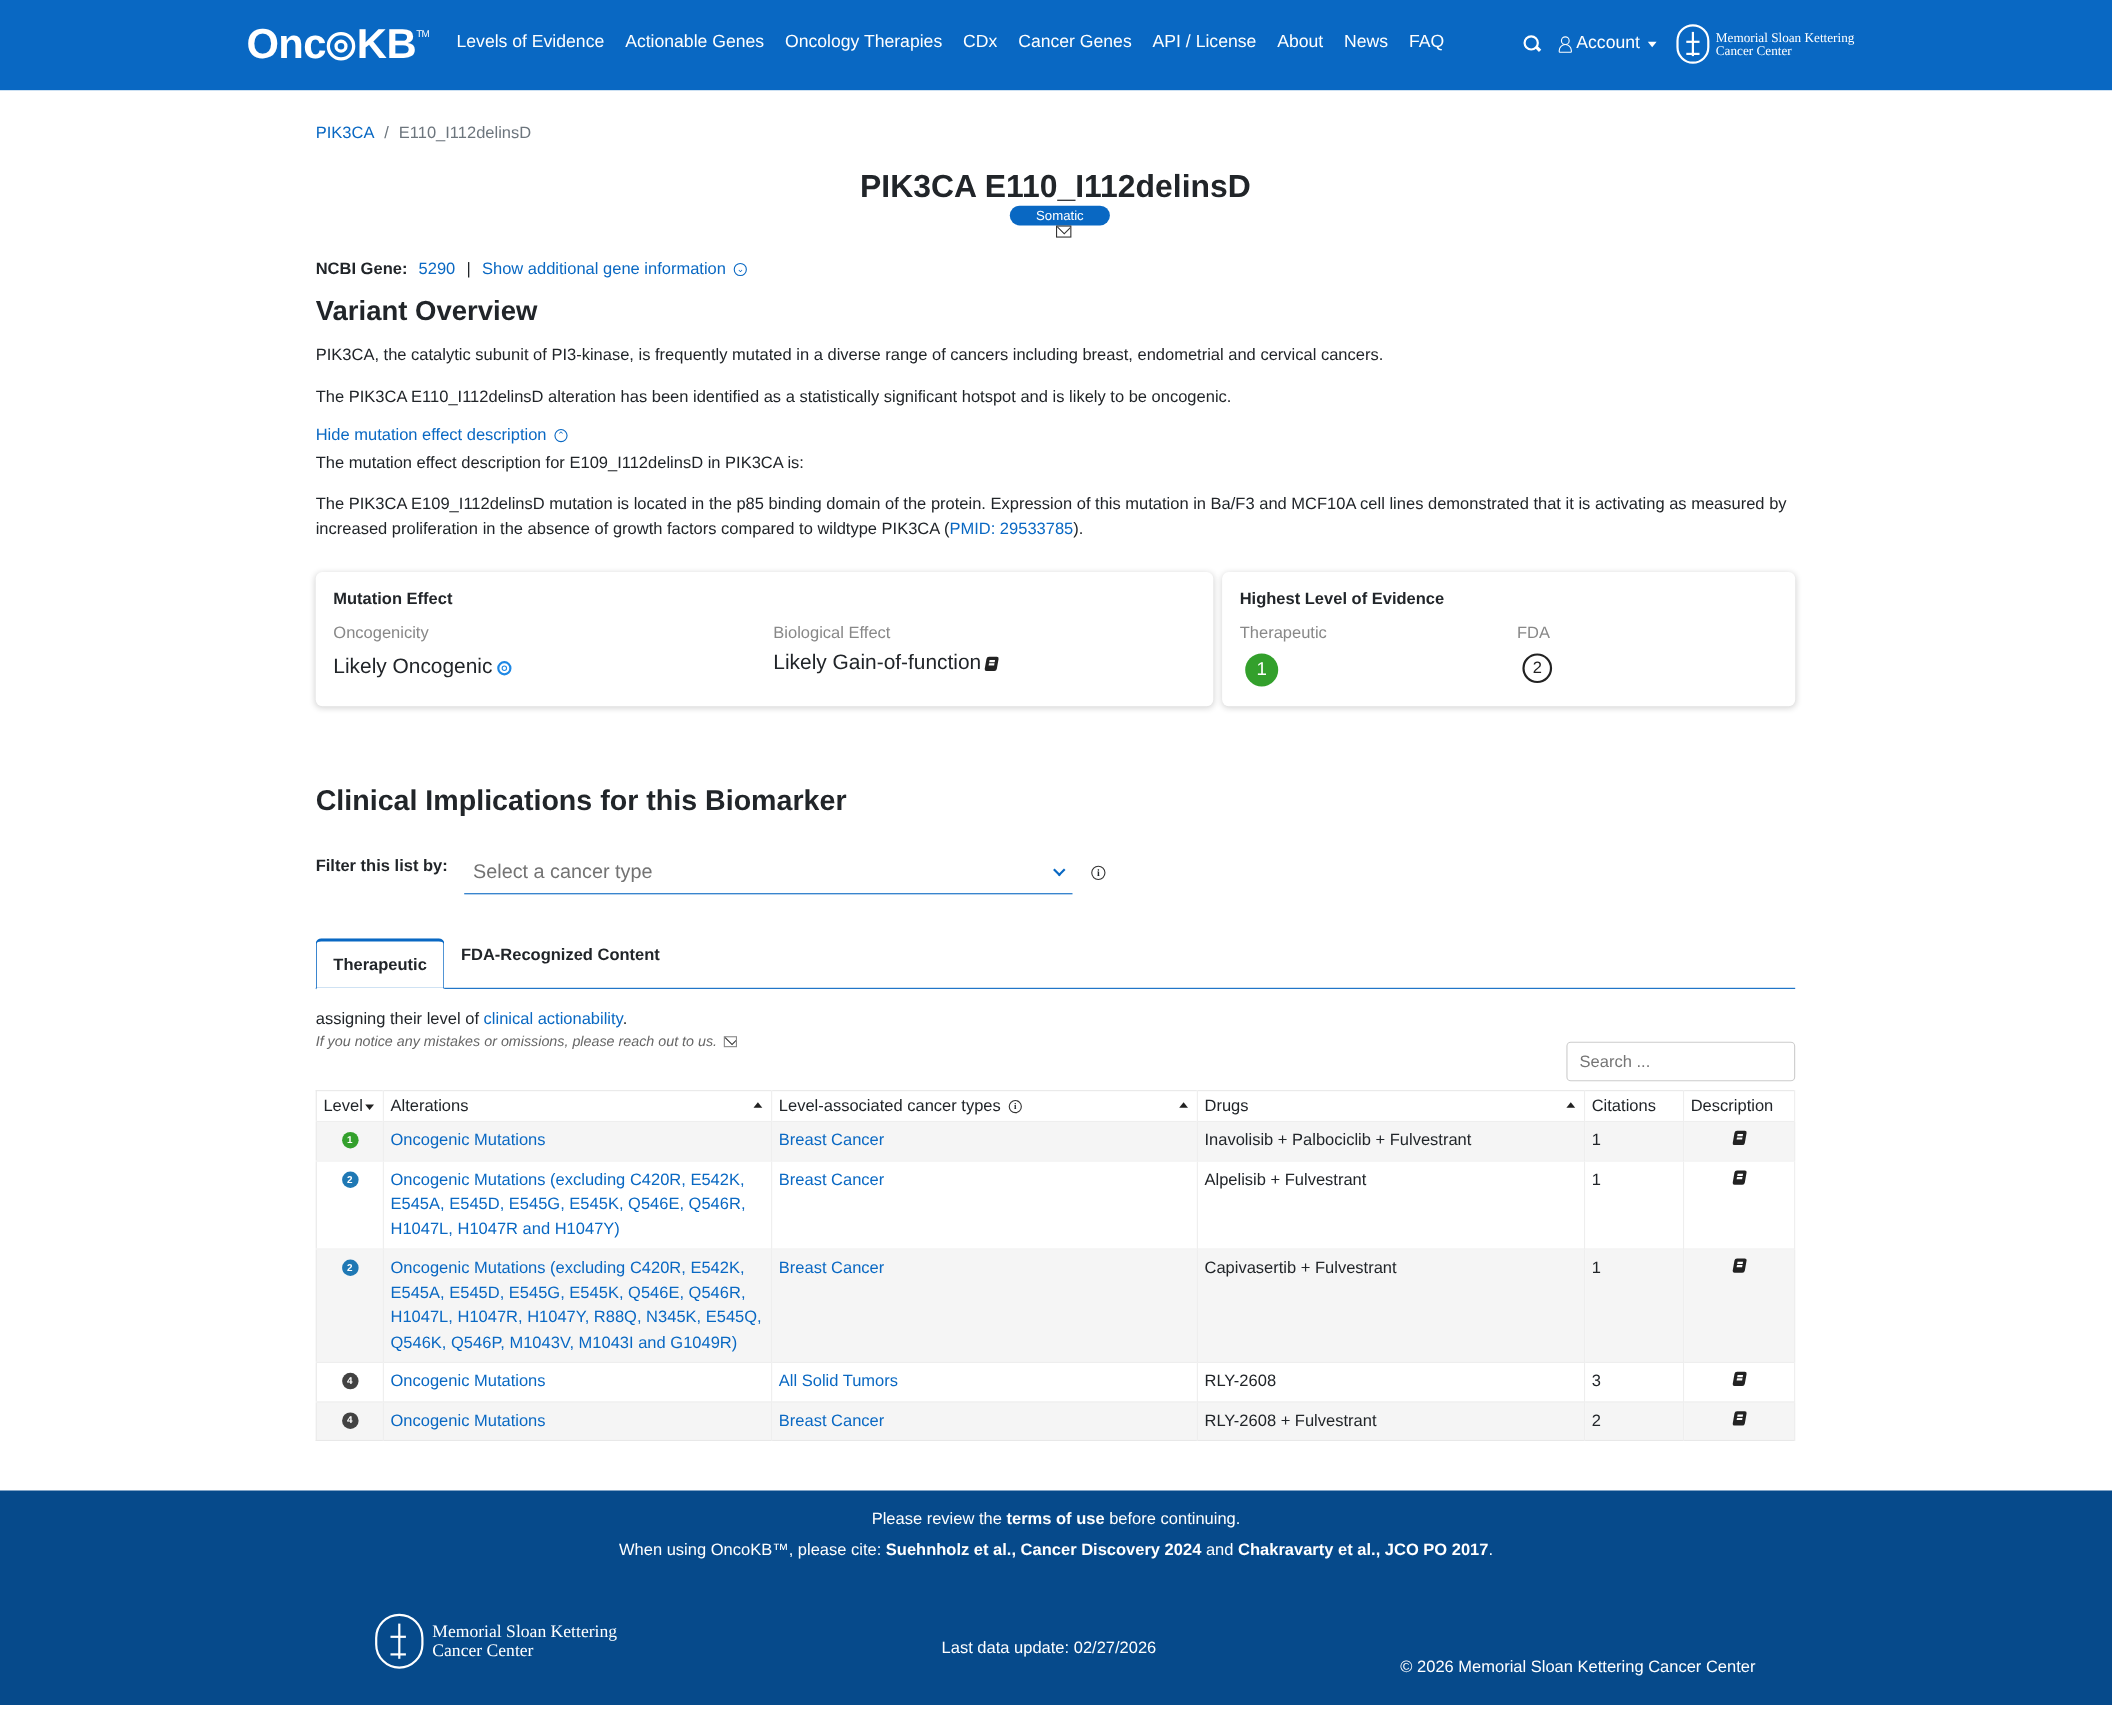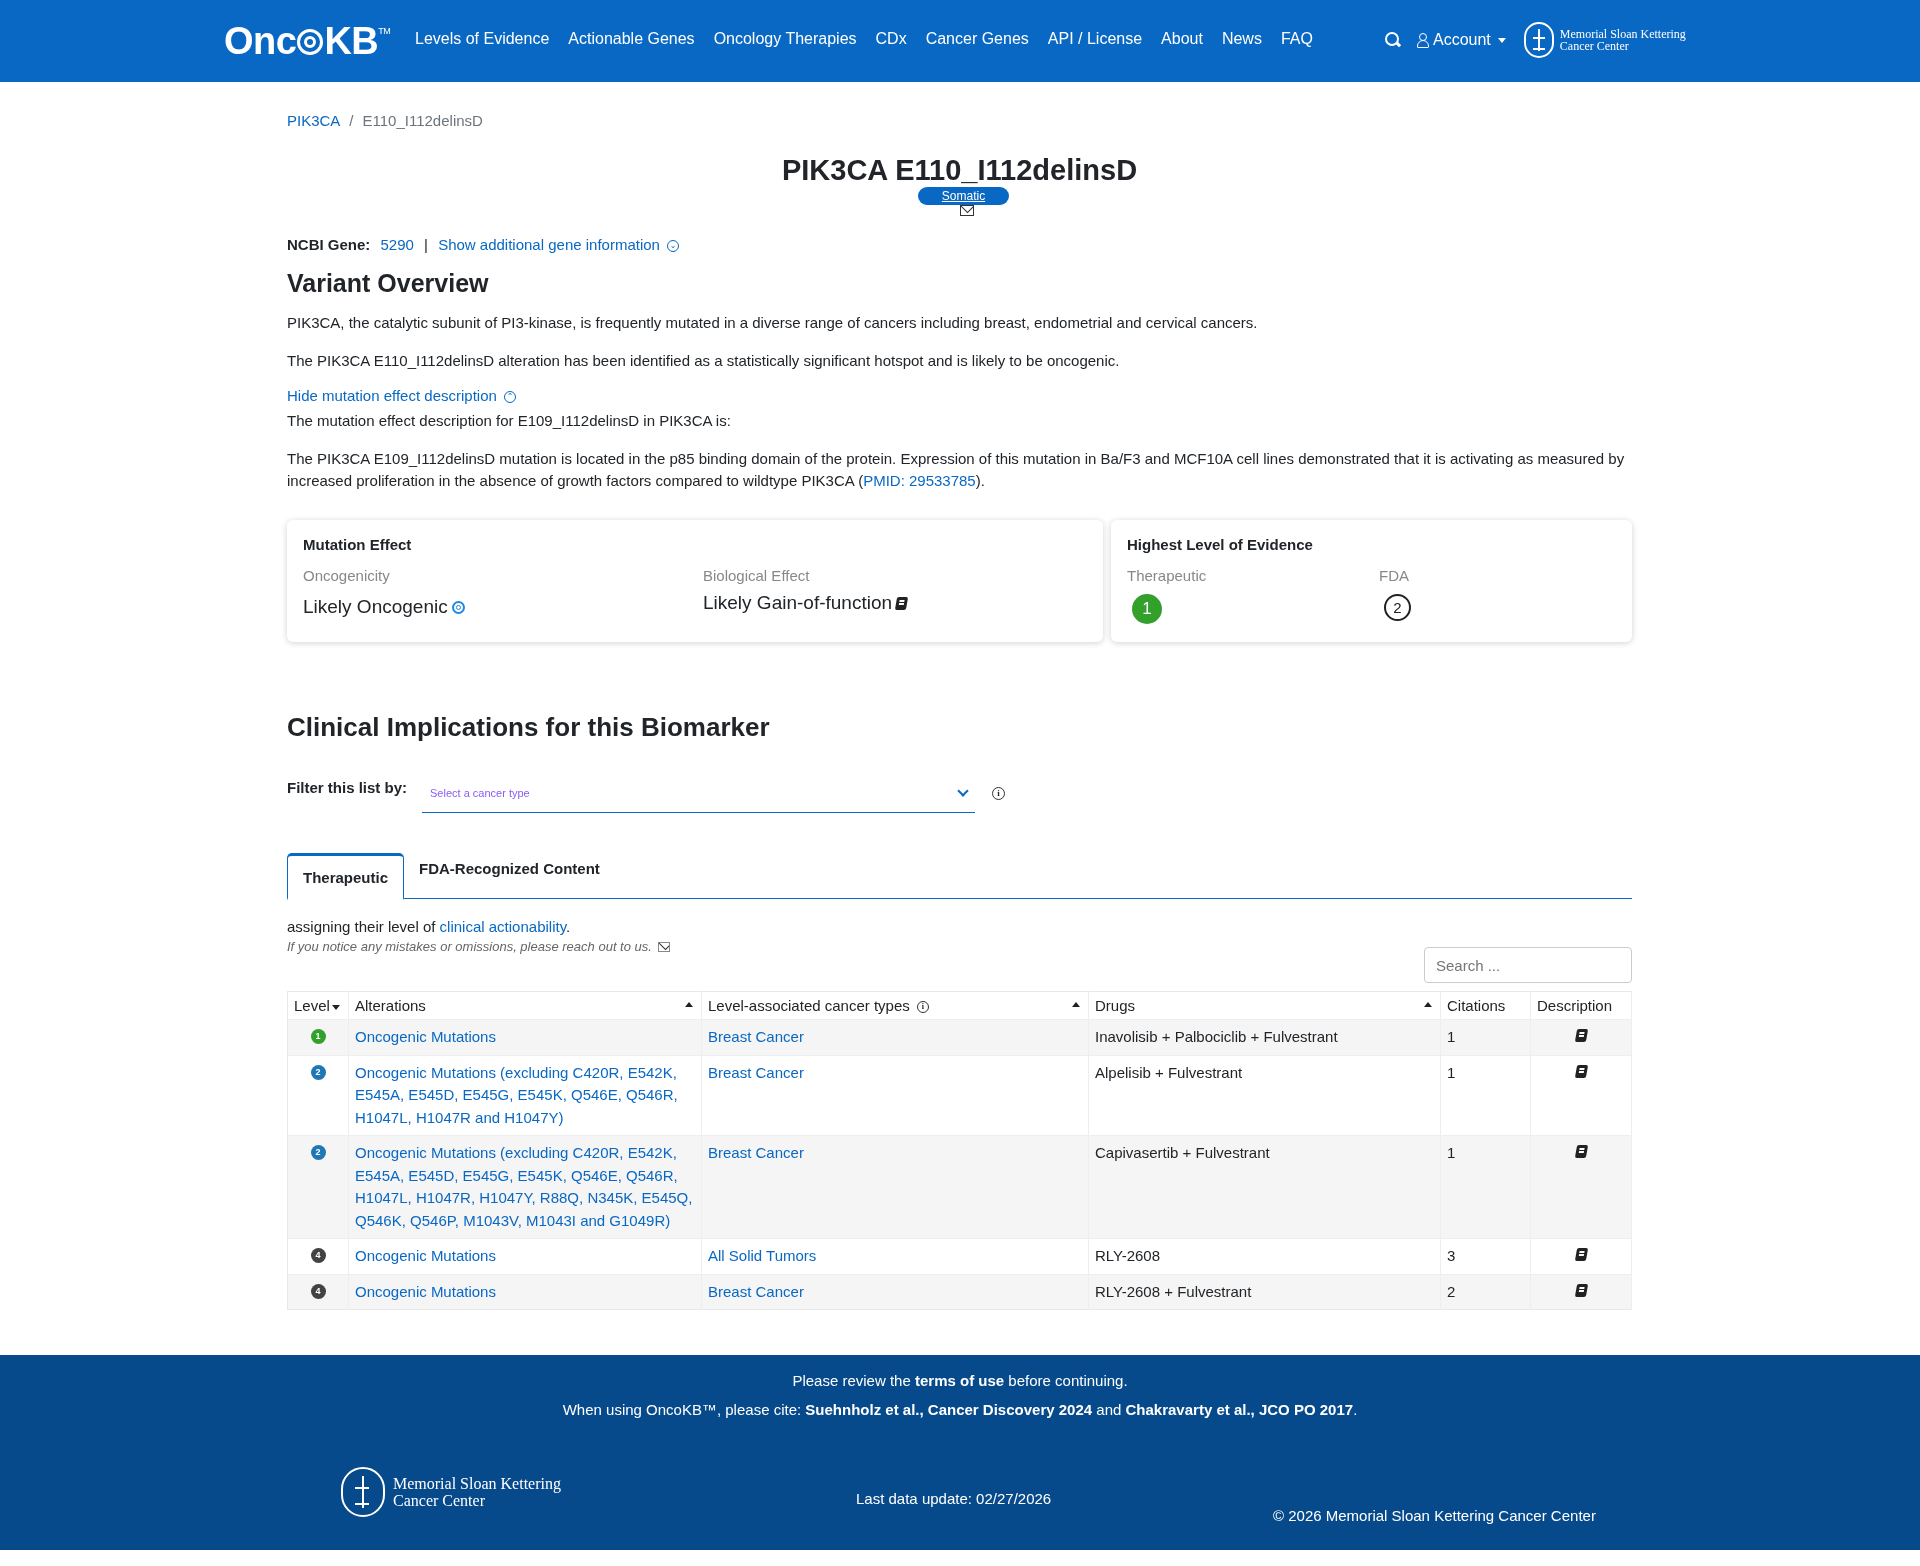--- a/index.html
+++ b/index.html
@@ -29,21 +29,21 @@
   .msk-circle::before { content: ""; position: absolute; left: 12px; top: 5px; width: 2px; height: 22px; background: #fff; }
   .msk-circle::after { content: ""; position: absolute; left: 7px; top: 13px; width: 12px; height: 9px; border-top: 2px solid #fff; border-bottom: 2px solid #fff; }
   .msk-text { font-family: "Liberation Serif", "DejaVu Serif", serif; font-size: 12px; line-height: 12px; color: #fff; }
 
   
   .main { width: 1345px; margin-left: 287px; }
   .breadcrumb { margin-top: 30px; font-size: 15px; color: #6c757d; }
   .breadcrumb .sep { margin: 0 9px; }
   .title-row { margin-top: 25px; display: flex; align-items: center; flex-direction: column; }
   .title { font-size: 29px; font-weight: bold; color: #212529; }
-  .badge { background: #0968c3; color: #fff; font-size: 12px; border-radius: 10px; padding: 2px 24px; margin-left: 8px; text-decoration: underline; }
+  .badge { background: #0968c3; color: #fff; font-size: 12px; border-radius: 10px; padding: 2px 24px; margin-left: 8px; }
   .mail-ico { width: 14px; height: 11px; border: 1.5px solid #333; margin-left: 14px; position: relative; overflow: hidden; }
   .mail-ico::after { content: ""; position: absolute; left: 1px; top: -6px; width: 9px; height: 9px; border: 1.5px solid #333; transform: rotate(45deg); }
   .ncbi { margin-top: 20px; font-size: 15px; }
   .ncbi b { font-weight: bold; }
   .ncbi .bar { margin: 0 6px; }
   .chev-circle { display: inline-block; width: 12px; height: 12px; border: 1px solid #0968c3; border-radius: 50%; font-size: 8px; line-height: 10px; text-align: center; vertical-align: middle; margin-left: 3px; }
   h2.section { font-size: 25px; font-weight: bold; margin-top: 16px; font-weight: 600; }
   .para { font-size: 15px; line-height: 22px; margin-top: 14px; }
   .para.small-gap { margin-top: 6px; }
   .link-toggle { margin-top: 15px; font-size: 15px; }
@@ -63,21 +63,21 @@
   .book-ico::after { content: ""; position: absolute; left: 3px; top: 3px; width: 5px; height: 1.5px; background: #fff; box-shadow: 0 3px 0 #fff; }
   .lvl-circle { width: 30px; height: 30px; border-radius: 50%; display: flex; align-items: center; justify-content: center; font-size: 17px; margin-top: 10px; }
   .lvl-1 { background: #33a02c; color: #fff; }
   .lvl-fda2 { border: 2px solid #222; color: #222; width: 27px; height: 27px; font-size: 15px; }
 
   
   h2.clin { font-size: 26px; font-weight: 600; margin-top: 70px; }
   .filter-row { display: flex; align-items: flex-start; margin-top: 26px; }
   .filter-label { font-size: 15px; font-weight: bold; margin-top: 10px; }
   .select { margin-left: 15px; width: 553px; height: 40px; border-bottom: 1.5px solid #0968c3; display: flex; align-items: center; justify-content: space-between; padding: 0 8px; margin-top: 4px; }
-  .select .ph { font-size: 11px; color: #8b5cf6; }
+  .select .ph { font-size: 18px; color: #737373; }
   .chev-down { width: 8px; height: 8px; border-right: 2.5px solid #0968c3; border-bottom: 2.5px solid #0968c3; transform: rotate(45deg); margin-top: -4px; }
   .info-ico { width: 13px; height: 13px; border: 1.3px solid #333; border-radius: 50%; font-size: 9px; text-align: center; line-height: 11px; margin-left: 17px; margin-top: 18px; font-family: "Liberation Serif", serif; font-weight: bold; }
   .tabs { display: flex; margin-top: 38px; border-bottom: 1.5px solid #0968c3; }
   .tab { font-size: 15px; padding: 15px 15px 13px; font-weight: bold; }
   .tab.active { border: 1.5px solid #0968c3; border-top: 3px solid #0968c3; border-bottom: 2px solid #fff; margin-bottom: -2px; border-radius: 5px 5px 0 0; padding-top: 13px; padding-bottom: 12px; margin-top: 2px; }
   .tab.inactive { padding-top: 9px; }
   .desc-row { display: flex; justify-content: space-between; margin-top: 16px; }
   .desc-text { font-size: 15px; line-height: 23px; }
   .desc-note { font-size: 13px; color: #666; font-style: italic; margin-top: 1px; display: flex; align-items: center; gap: 4px; }
   .search-box { width: 208px; height: 36px; border: 1px solid #ccc; border-radius: 4px; padding: 8px 11px; font-size: 15px; color: #888; margin-top: 32px; font-family: inherit; }

